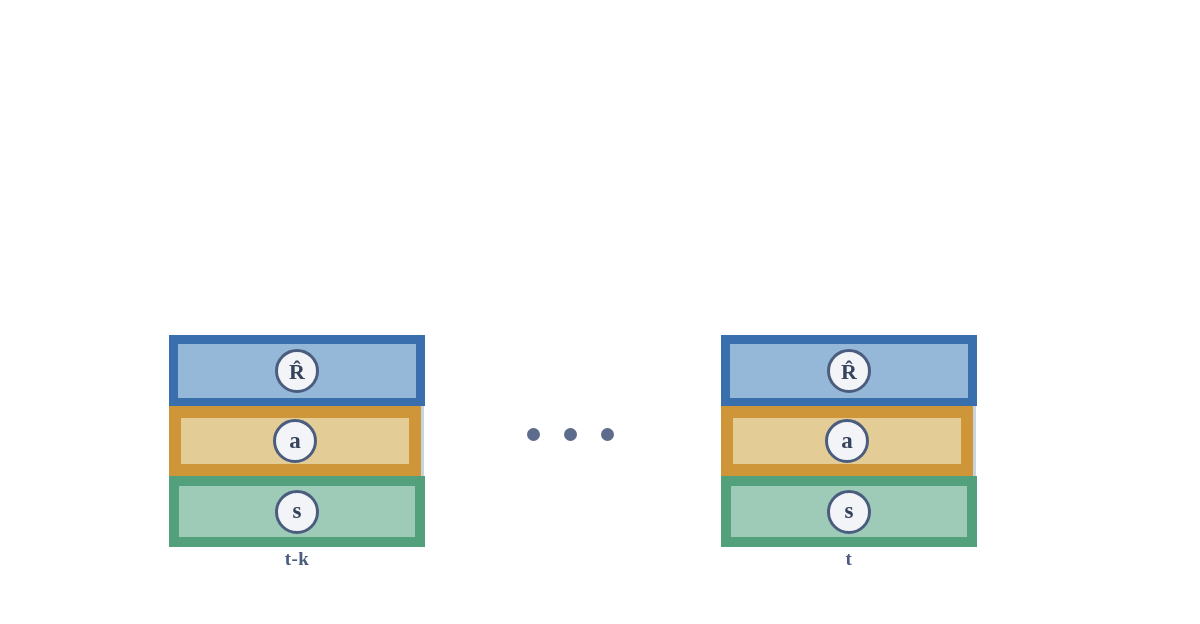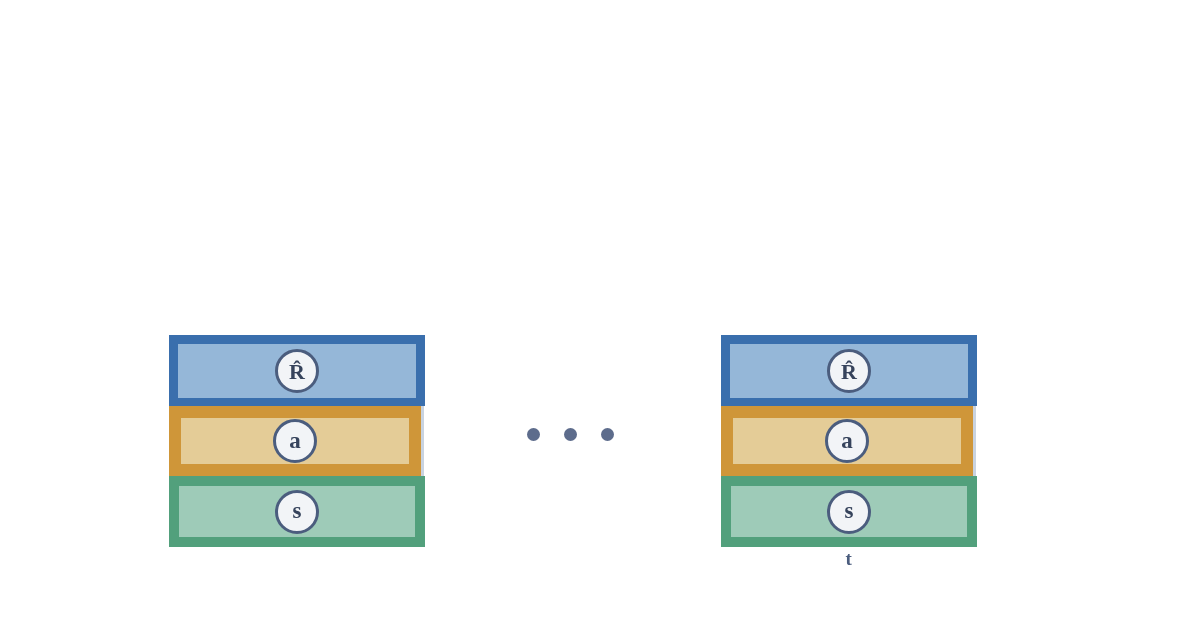--- a/index.html
+++ b/index.html
@@ -137,20 +137,21 @@
         <span class="glyph">a</span>
       </div>
     </div>
 
     <div class="layer state">
       <div class="token">
         <span class="glyph">s</span>
       </div>
     </div>
 
+    <div class="step-label">t-k</div>
   </div>
 
   <div class="ellipsis">
     <span class="dot"></span>
     <span class="dot"></span>
     <span class="dot"></span>
   </div>
 
   <div class="stack right">
 

